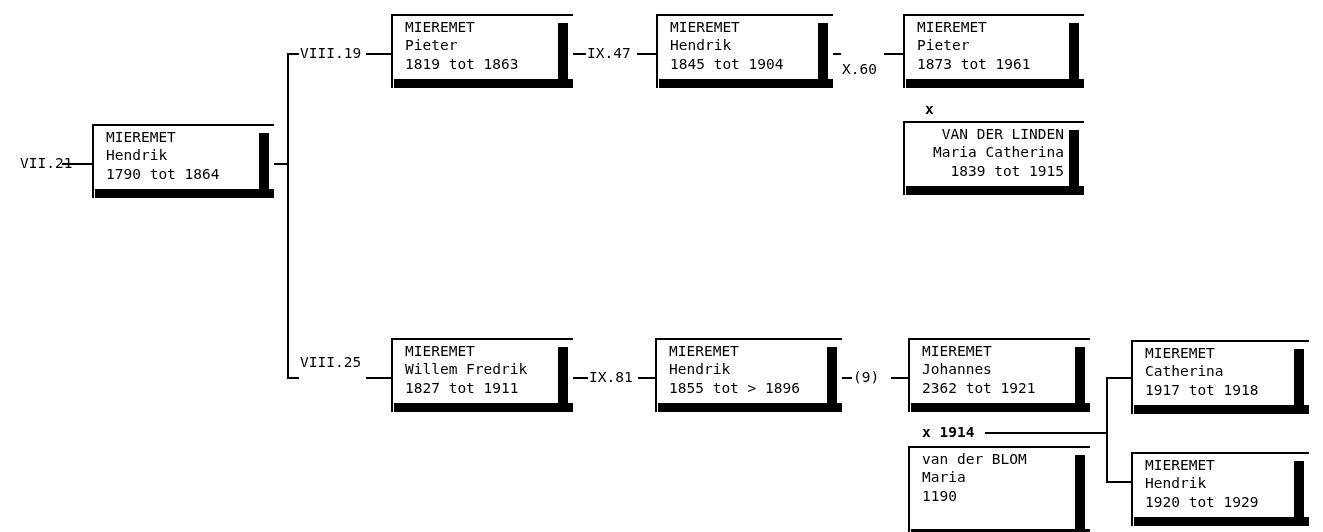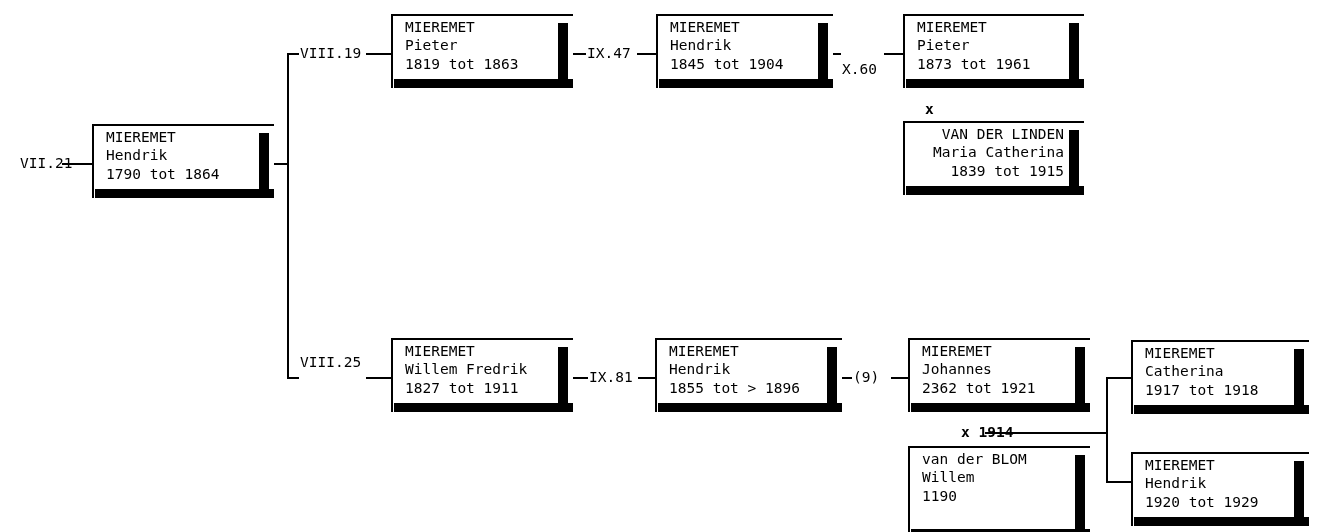--- a/index.html
+++ b/index.html
@@ -135,21 +135,21 @@
   <div class="tag" style="left:587px; top:45px;">IX.47</div>
 
   <div class="tag" style="left:842px; top:61px;">X.60</div>
 
   <div class="tag" style="left:589px; top:369px;">IX.81</div>
 
   <div class="tag" style="left:853px; top:369px;">(9)</div>
 
   <div class="tag bold" style="left:925px; top:101px;">x</div>
 
-  <div class="tag bold" style="left:922px; top:424px;margin-left:39px;">x 1914</div>
+  <div class="tag bold" style="left:922px; top:424px;">x 1914</div>
 
   <div class="card" style="left:92px; top:124px; width:182px; height:74px;">
     <div class="frame"></div>
     <div class="bar-right"></div>
     <div class="bar-bottom"></div>
     <div class="lines">
       <div>MIEREMET</div>
       <div>Hendrik</div>
       <div>1790 tot 1864</div>
     </div>
@@ -231,21 +231,21 @@
       <div>2362 tot 1921</div>
     </div>
   </div>
 
   <div class="card" style="left:908px; top:446px; width:182px; height:92px;">
     <div class="frame"></div>
     <div class="bar-right"></div>
     <div class="bar-bottom"></div>
     <div class="lines">
       <div>van der BLOM</div>
-      <div>Willem</div>
+      <div>Maria</div>
       <div>1190</div>
     </div>
   </div>
 
   <div class="card" style="left:1131px; top:340px; width:178px; height:74px;">
     <div class="frame"></div>
     <div class="bar-right"></div>
     <div class="bar-bottom"></div>
     <div class="lines">
       <div>MIEREMET</div>

